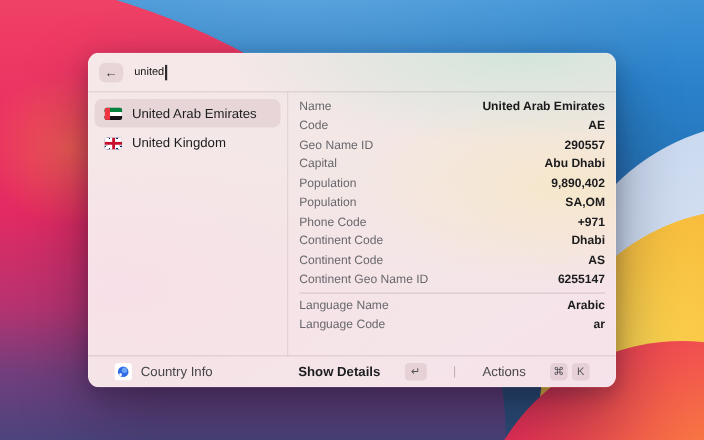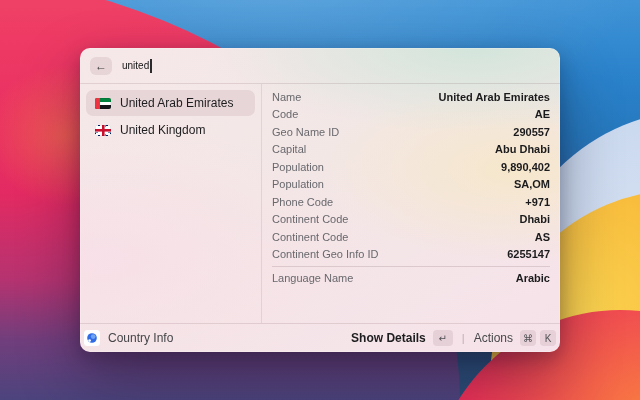--- a/index.html
+++ b/index.html
@@ -61,25 +61,25 @@
   .flag-us{background:
     linear-gradient(#3C3B6E,#3C3B6E) left top/7px 6px no-repeat,
     repeating-linear-gradient(180deg,#B22234 0 0.9px,#ffffff 0.9px 1.8px);}
 
   .detail-pane{flex:1;min-width:0;padding:4px 10px 0 10px;display:flex;flex-direction:column;}
   .detail-row{flex:none;height:17.5px;display:flex;align-items:center;justify-content:space-between;}
   .d-label{font-size:11px;color:#68686d;}
   .d-value{font-size:11px;font-weight:bold;color:#1b1b1d;text-align:right;}
   .detail-sep{flex:none;border-top:1px solid rgba(70,35,45,0.14);margin:2.5px 0;}
 
-  .footer{flex:none;height:28px;display:flex;align-items:center;padding:0 4px;
+  .footer{flex:none;height:28px;display:flex;align-items:center;padding:0 24px;
     border-top:1px solid rgba(70,35,45,0.12);font-size:12px;}
   .app-chip{display:flex;align-items:center;gap:8px;color:#454548;}
   .app-icon{width:16px;height:16px;flex:none;}
-  .footer-right{margin-left:auto;display:flex;align-items:center;gap:7px;}
+  .footer-right{margin-left:auto;display:flex;align-items:center;gap:22px;}
   .primary-label{font-weight:bold;color:#1d1d1f;}
   .secondary-label{color:#48484a;}
   .kbd{height:16px;min-width:10px;padding:0 3px;border-radius:4px;background:rgba(95,45,60,0.10);
     color:#515156;font-size:10px;display:flex;align-items:center;justify-content:center;}
   .kbd.wide{min-width:14px;}
   .footer-div{color:rgba(60,40,45,0.30);font-size:11px;margin:0 2px;}
 </style>
 </head>
 <body>
 
@@ -148,27 +148,31 @@
           </div>
           <div class="detail-row">
             <span class="d-label">Continent Code</span>
             <span class="d-value">Dhabi</span>
           </div>
           <div class="detail-row">
             <span class="d-label">Continent Code</span>
             <span class="d-value">AS</span>
           </div>
           <div class="detail-row">
-            <span class="d-label">Continent Geo Info ID</span>
+            <span class="d-label">Continent Geo Name ID</span>
             <span class="d-value">6255147</span>
           </div>
           <div class="detail-sep"></div>
           <div class="detail-row">
             <span class="d-label">Language Name</span>
             <span class="d-value">Arabic</span>
+          </div>
+          <div class="detail-row">
+            <span class="d-label">Language Code</span>
+            <span class="d-value">ar</span>
           </div>
         </div>
     </div>
 
     <div class="footer">
       <div class="app-chip">
         <svg class="app-icon" viewBox="0 0 16 16">
           <rect x="0" y="0" width="16" height="16" rx="3.5" fill="#ffffff"></rect>
           <circle cx="8" cy="8" r="4.8" fill="#2e6be5"></circle>
           <circle cx="9.2" cy="6.6" r="2.4" fill="#6ea4f2"></circle>

